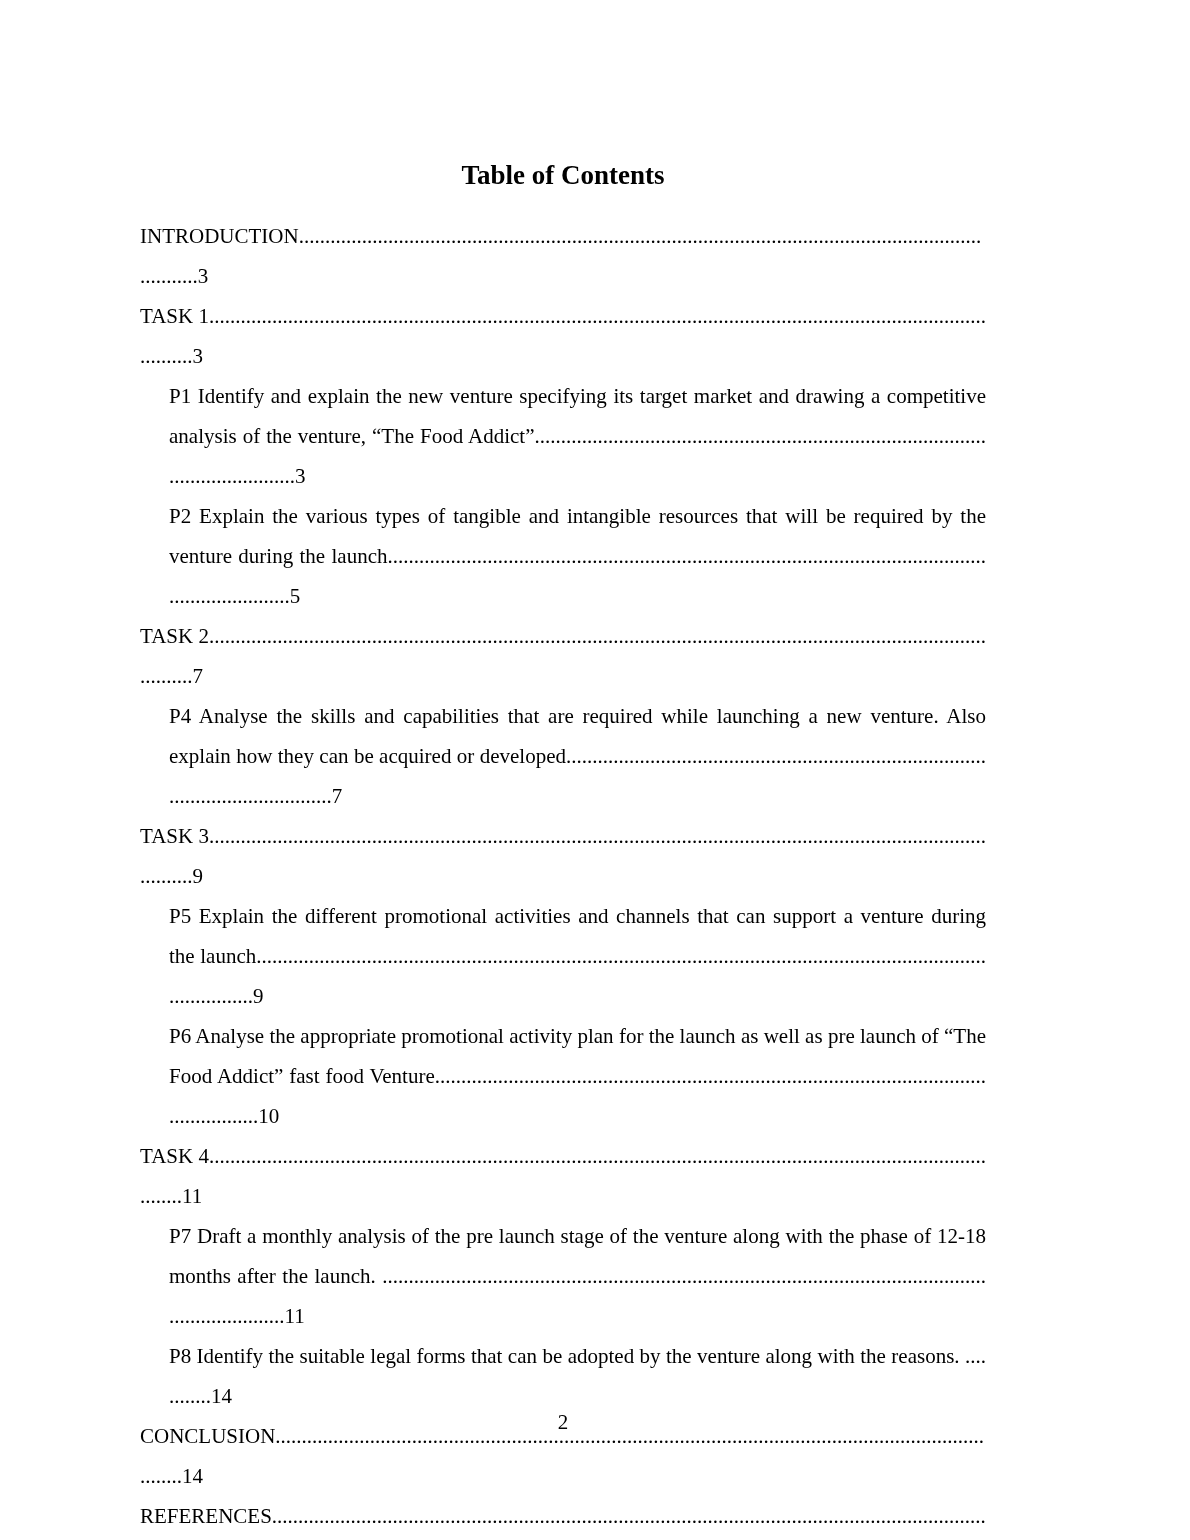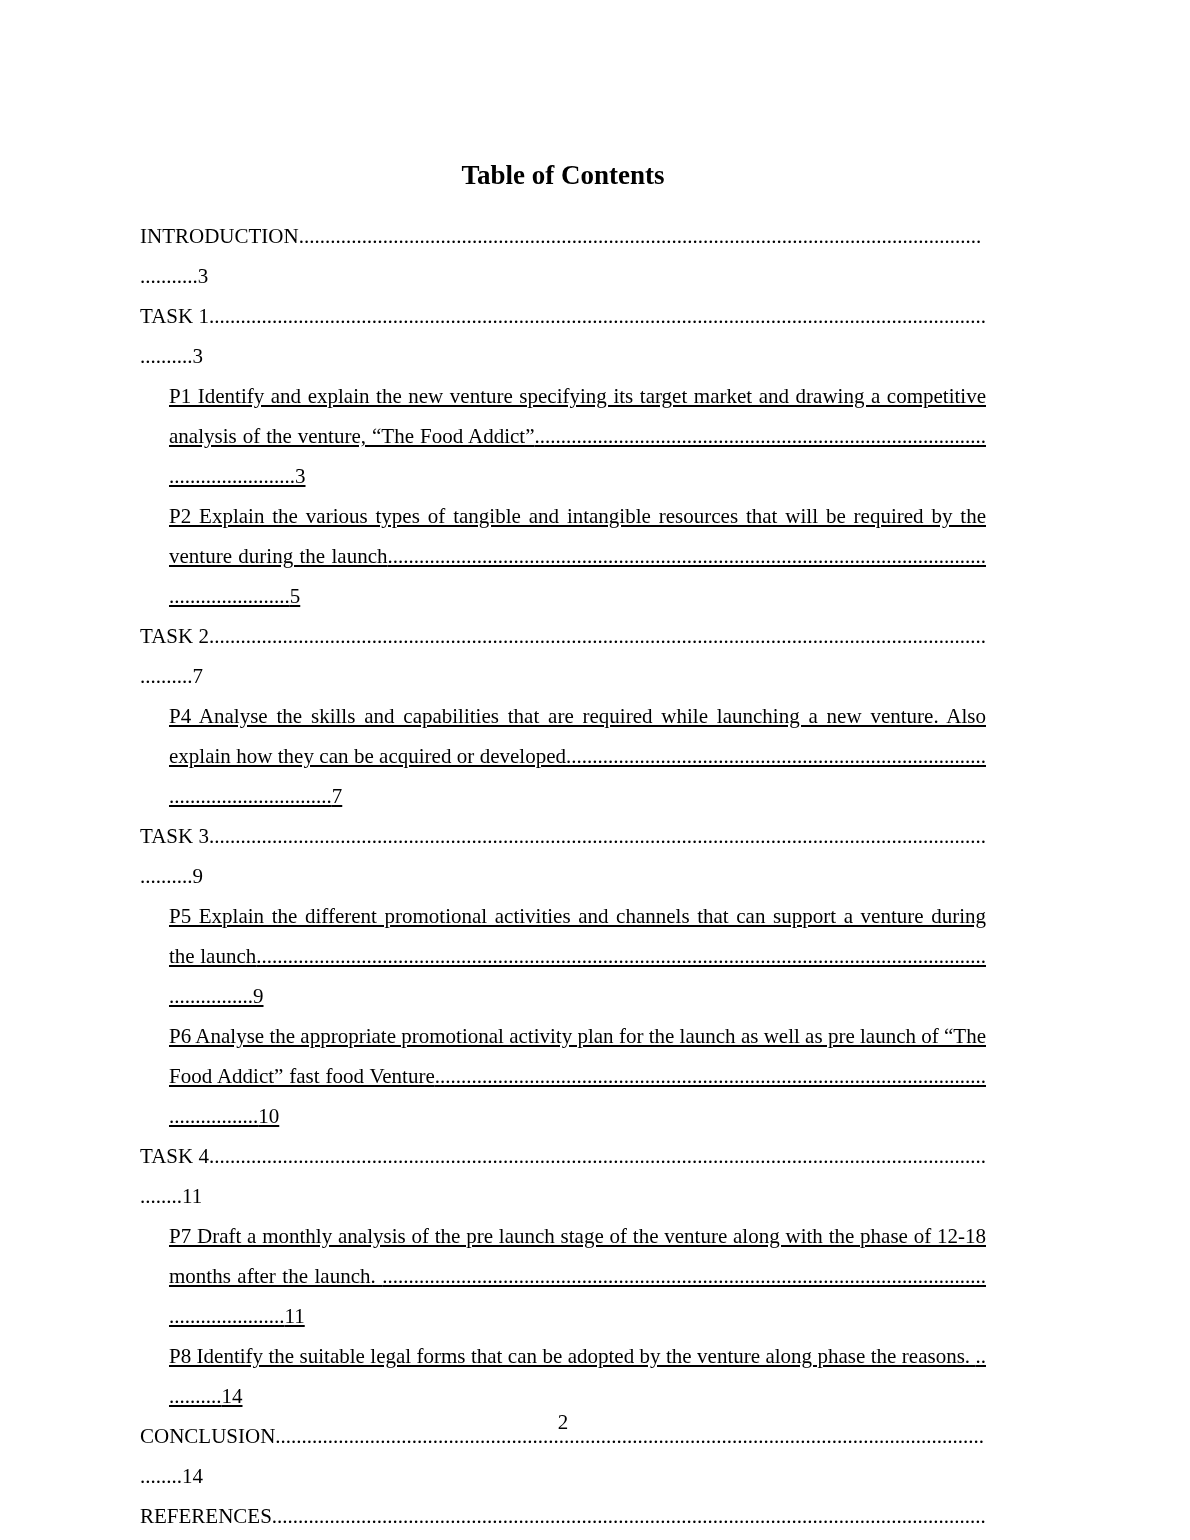--- a/index.html
+++ b/index.html
@@ -25,21 +25,21 @@
     font-weight: 700;
     text-align: center;
     margin-bottom: 24px;
   }
   .toc { width: 100%; margin-top: 12px; }
   .toc-entry {
     font-size: 21px;
     line-height: 40px;
     text-align: justify;
   }
-  .toc-entry.indent { padding-left: 29px; text-decoration: underline; }
+  .toc-entry.indent { padding-left: 29px; }
   .page-num { white-space: nowrap; }
   .footer {
     position: absolute;
     left: 0;
     top: 1402px;
     width: 100%;
     text-align: center;
     font-size: 21px;
     line-height: 40px;
   }
@@ -55,19 +55,19 @@
       <p class="toc-entry"><span class="entry-text">TASK 1</span><span class="dots">.​.​.​.​.​.​.​.​.​.​.​.​.​.​.​.​.​.​.​.​.​.​.​.​.​.​.​.​.​.​.​.​.​.​.​.​.​.​.​.​.​.​.​.​.​.​.​.​.​.​.​.​.​.​.​.​.​.​.​.​.​.​.​.​.​.​.​.​.​.​.​.​.​.​.​.​.​.​.​.​.​.​.​.​.​.​.​.​.​.​.​.​.​.​.​.​.​.​.​.​.​.​.​.​.​.​.​.​.​.​.​.​.​.​.​.​.​.​.​.​.​.​.​.​.​.​.​.​.​.​.​.​.​.​.​.​.​.​.​.​.​.​.​.​.​.​.​.​.​.​.​.​.​.​.​.​.​.​</span><span class="page-num">3</span></p>
       <p class="toc-entry indent"><span class="entry-text">P1 Identify and explain the new venture specifying its target market and drawing a competitive analysis of the venture, “The Food Addict”</span><span class="dots">.​.​.​.​.​.​.​.​.​.​.​.​.​.​.​.​.​.​.​.​.​.​.​.​.​.​.​.​.​.​.​.​.​.​.​.​.​.​.​.​.​.​.​.​.​.​.​.​.​.​.​.​.​.​.​.​.​.​.​.​.​.​.​.​.​.​.​.​.​.​.​.​.​.​.​.​.​.​.​.​.​.​.​.​.​.​.​.​.​.​.​.​.​.​.​.​.​.​.​.​.​.​.​.​.​.​.​.​.​.​</span><span class="page-num">3</span></p>
       <p class="toc-entry indent"><span class="entry-text">P2 Explain the various types of tangible and intangible resources that will be required by the venture during the launch</span><span class="dots">.​.​.​.​.​.​.​.​.​.​.​.​.​.​.​.​.​.​.​.​.​.​.​.​.​.​.​.​.​.​.​.​.​.​.​.​.​.​.​.​.​.​.​.​.​.​.​.​.​.​.​.​.​.​.​.​.​.​.​.​.​.​.​.​.​.​.​.​.​.​.​.​.​.​.​.​.​.​.​.​.​.​.​.​.​.​.​.​.​.​.​.​.​.​.​.​.​.​.​.​.​.​.​.​.​.​.​.​.​.​.​.​.​.​.​.​.​.​.​.​.​.​.​.​.​.​.​.​.​.​.​.​.​.​.​.​.​</span><span class="page-num">5</span></p>
       <p class="toc-entry"><span class="entry-text">TASK 2</span><span class="dots">.​.​.​.​.​.​.​.​.​.​.​.​.​.​.​.​.​.​.​.​.​.​.​.​.​.​.​.​.​.​.​.​.​.​.​.​.​.​.​.​.​.​.​.​.​.​.​.​.​.​.​.​.​.​.​.​.​.​.​.​.​.​.​.​.​.​.​.​.​.​.​.​.​.​.​.​.​.​.​.​.​.​.​.​.​.​.​.​.​.​.​.​.​.​.​.​.​.​.​.​.​.​.​.​.​.​.​.​.​.​.​.​.​.​.​.​.​.​.​.​.​.​.​.​.​.​.​.​.​.​.​.​.​.​.​.​.​.​.​.​.​.​.​.​.​.​.​.​.​.​.​.​.​.​.​.​.​.​</span><span class="page-num">7</span></p>
       <p class="toc-entry indent"><span class="entry-text">P4 Analyse the skills and capabilities that are required while launching a new venture. Also explain how they can be acquired or developed</span><span class="dots">.​.​.​.​.​.​.​.​.​.​.​.​.​.​.​.​.​.​.​.​.​.​.​.​.​.​.​.​.​.​.​.​.​.​.​.​.​.​.​.​.​.​.​.​.​.​.​.​.​.​.​.​.​.​.​.​.​.​.​.​.​.​.​.​.​.​.​.​.​.​.​.​.​.​.​.​.​.​.​.​.​.​.​.​.​.​.​.​.​.​.​.​.​.​.​.​.​.​.​.​.​.​.​.​.​.​.​.​.​.​.​</span><span class="page-num">7</span></p>
       <p class="toc-entry"><span class="entry-text">TASK 3</span><span class="dots">.​.​.​.​.​.​.​.​.​.​.​.​.​.​.​.​.​.​.​.​.​.​.​.​.​.​.​.​.​.​.​.​.​.​.​.​.​.​.​.​.​.​.​.​.​.​.​.​.​.​.​.​.​.​.​.​.​.​.​.​.​.​.​.​.​.​.​.​.​.​.​.​.​.​.​.​.​.​.​.​.​.​.​.​.​.​.​.​.​.​.​.​.​.​.​.​.​.​.​.​.​.​.​.​.​.​.​.​.​.​.​.​.​.​.​.​.​.​.​.​.​.​.​.​.​.​.​.​.​.​.​.​.​.​.​.​.​.​.​.​.​.​.​.​.​.​.​.​.​.​.​.​.​.​.​.​.​.​</span><span class="page-num">9</span></p>
       <p class="toc-entry indent"><span class="entry-text">P5 Explain the different promotional activities and channels that can support a venture during the launch</span><span class="dots">.​.​.​.​.​.​.​.​.​.​.​.​.​.​.​.​.​.​.​.​.​.​.​.​.​.​.​.​.​.​.​.​.​.​.​.​.​.​.​.​.​.​.​.​.​.​.​.​.​.​.​.​.​.​.​.​.​.​.​.​.​.​.​.​.​.​.​.​.​.​.​.​.​.​.​.​.​.​.​.​.​.​.​.​.​.​.​.​.​.​.​.​.​.​.​.​.​.​.​.​.​.​.​.​.​.​.​.​.​.​.​.​.​.​.​.​.​.​.​.​.​.​.​.​.​.​.​.​.​.​.​.​.​.​.​.​.​.​.​.​.​.​.​.​.​.​.​.​.​.​.​.​.​.​.​</span><span class="page-num">9</span></p>
       <p class="toc-entry indent"><span class="entry-text">P6 Analyse the appropriate promotional activity plan for the launch as well as pre launch of “The Food Addict” fast food Venture</span><span class="dots">.​.​.​.​.​.​.​.​.​.​.​.​.​.​.​.​.​.​.​.​.​.​.​.​.​.​.​.​.​.​.​.​.​.​.​.​.​.​.​.​.​.​.​.​.​.​.​.​.​.​.​.​.​.​.​.​.​.​.​.​.​.​.​.​.​.​.​.​.​.​.​.​.​.​.​.​.​.​.​.​.​.​.​.​.​.​.​.​.​.​.​.​.​.​.​.​.​.​.​.​.​.​.​.​.​.​.​.​.​.​.​.​.​.​.​.​.​.​.​.​.​.​</span><span class="page-num">10</span></p>
       <p class="toc-entry"><span class="entry-text">TASK 4</span><span class="dots">.​.​.​.​.​.​.​.​.​.​.​.​.​.​.​.​.​.​.​.​.​.​.​.​.​.​.​.​.​.​.​.​.​.​.​.​.​.​.​.​.​.​.​.​.​.​.​.​.​.​.​.​.​.​.​.​.​.​.​.​.​.​.​.​.​.​.​.​.​.​.​.​.​.​.​.​.​.​.​.​.​.​.​.​.​.​.​.​.​.​.​.​.​.​.​.​.​.​.​.​.​.​.​.​.​.​.​.​.​.​.​.​.​.​.​.​.​.​.​.​.​.​.​.​.​.​.​.​.​.​.​.​.​.​.​.​.​.​.​.​.​.​.​.​.​.​.​.​.​.​.​.​.​.​.​.​</span><span class="page-num">11</span></p>
       <p class="toc-entry indent"><span class="entry-text">P7 Draft a monthly analysis of the pre launch stage of the venture along with the phase of 12-18 months after the launch. </span><span class="dots">.​.​.​.​.​.​.​.​.​.​.​.​.​.​.​.​.​.​.​.​.​.​.​.​.​.​.​.​.​.​.​.​.​.​.​.​.​.​.​.​.​.​.​.​.​.​.​.​.​.​.​.​.​.​.​.​.​.​.​.​.​.​.​.​.​.​.​.​.​.​.​.​.​.​.​.​.​.​.​.​.​.​.​.​.​.​.​.​.​.​.​.​.​.​.​.​.​.​.​.​.​.​.​.​.​.​.​.​.​.​.​.​.​.​.​.​.​.​.​.​.​.​.​.​.​.​.​.​.​.​.​.​.​.​.​.​.​</span><span class="page-num">11</span></p>
-      <p class="toc-entry indent"><span class="entry-text">P8 Identify the suitable legal forms that can be adopted by the venture along phase the reasons. </span><span class="dots">.​.​.​.​.​.​.​.​.​.​.​.​</span><span class="page-num">14</span></p>
+      <p class="toc-entry indent"><span class="entry-text">P8 Identify the suitable legal forms that can be adopted by the venture along with the reasons. </span><span class="dots">.​.​.​.​.​.​.​.​.​.​.​.​</span><span class="page-num">14</span></p>
       <p class="toc-entry"><span class="entry-text">CONCLUSION</span><span class="dots">.​.​.​.​.​.​.​.​.​.​.​.​.​.​.​.​.​.​.​.​.​.​.​.​.​.​.​.​.​.​.​.​.​.​.​.​.​.​.​.​.​.​.​.​.​.​.​.​.​.​.​.​.​.​.​.​.​.​.​.​.​.​.​.​.​.​.​.​.​.​.​.​.​.​.​.​.​.​.​.​.​.​.​.​.​.​.​.​.​.​.​.​.​.​.​.​.​.​.​.​.​.​.​.​.​.​.​.​.​.​.​.​.​.​.​.​.​.​.​.​.​.​.​.​.​.​.​.​.​.​.​.​.​.​.​.​.​.​.​.​.​.​.​</span><span class="page-num">14</span></p>
       <p class="toc-entry"><span class="entry-text">REFERENCES</span><span class="dots">.​.​.​.​.​.​.​.​.​.​.​.​.​.​.​.​.​.​.​.​.​.​.​.​.​.​.​.​.​.​.​.​.​.​.​.​.​.​.​.​.​.​.​.​.​.​.​.​.​.​.​.​.​.​.​.​.​.​.​.​.​.​.​.​.​.​.​.​.​.​.​.​.​.​.​.​.​.​.​.​.​.​.​.​.​.​.​.​.​.​.​.​.​.​.​.​.​.​.​.​.​.​.​.​.​.​.​.​.​.​.​.​.​.​.​.​.​.​.​.​.​.​.​.​.​.​.​.​.​.​.​.​.​.​.​.​.​.​.​.​.​.​.​.​</span><span class="page-num">15</span></p>
     </div>
 
   <div class="footer">2</div>
 </div>
 
 </body></html>

